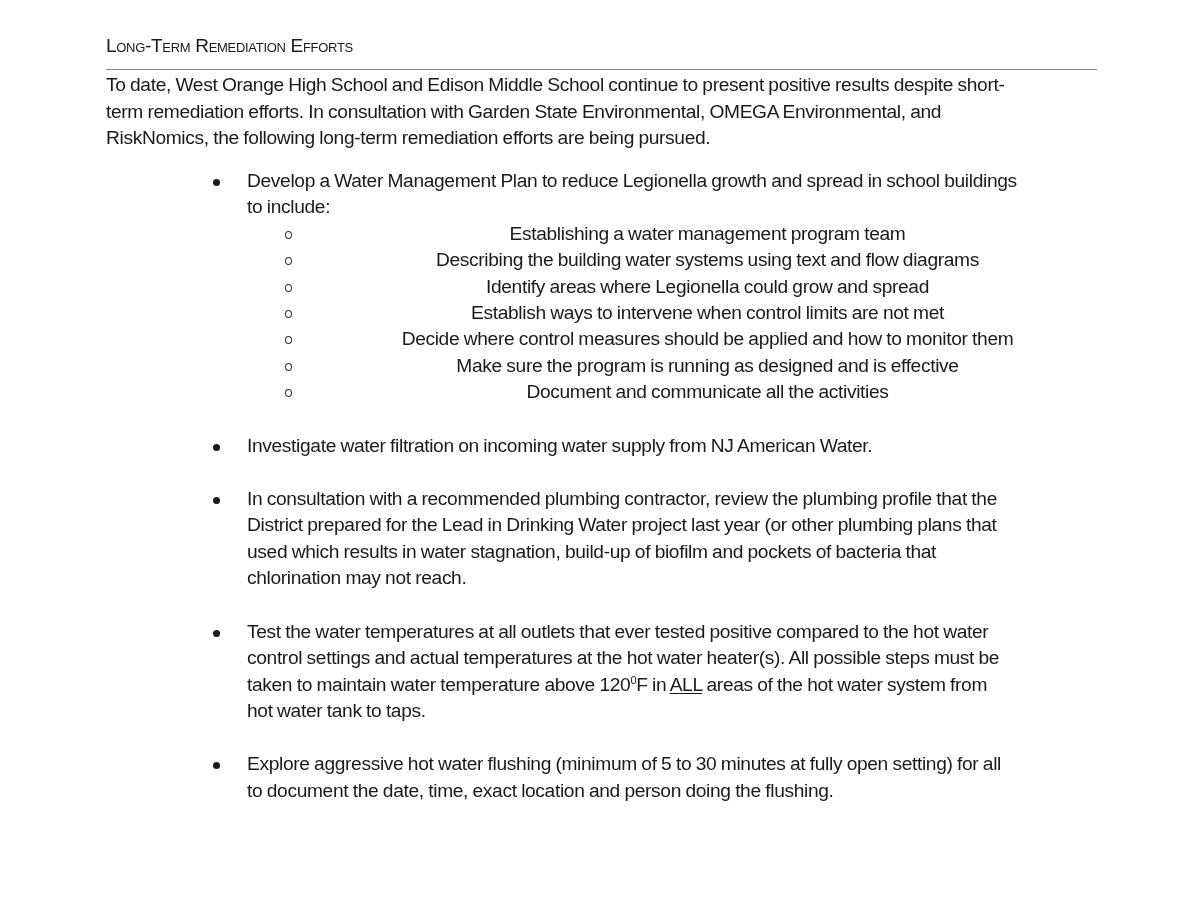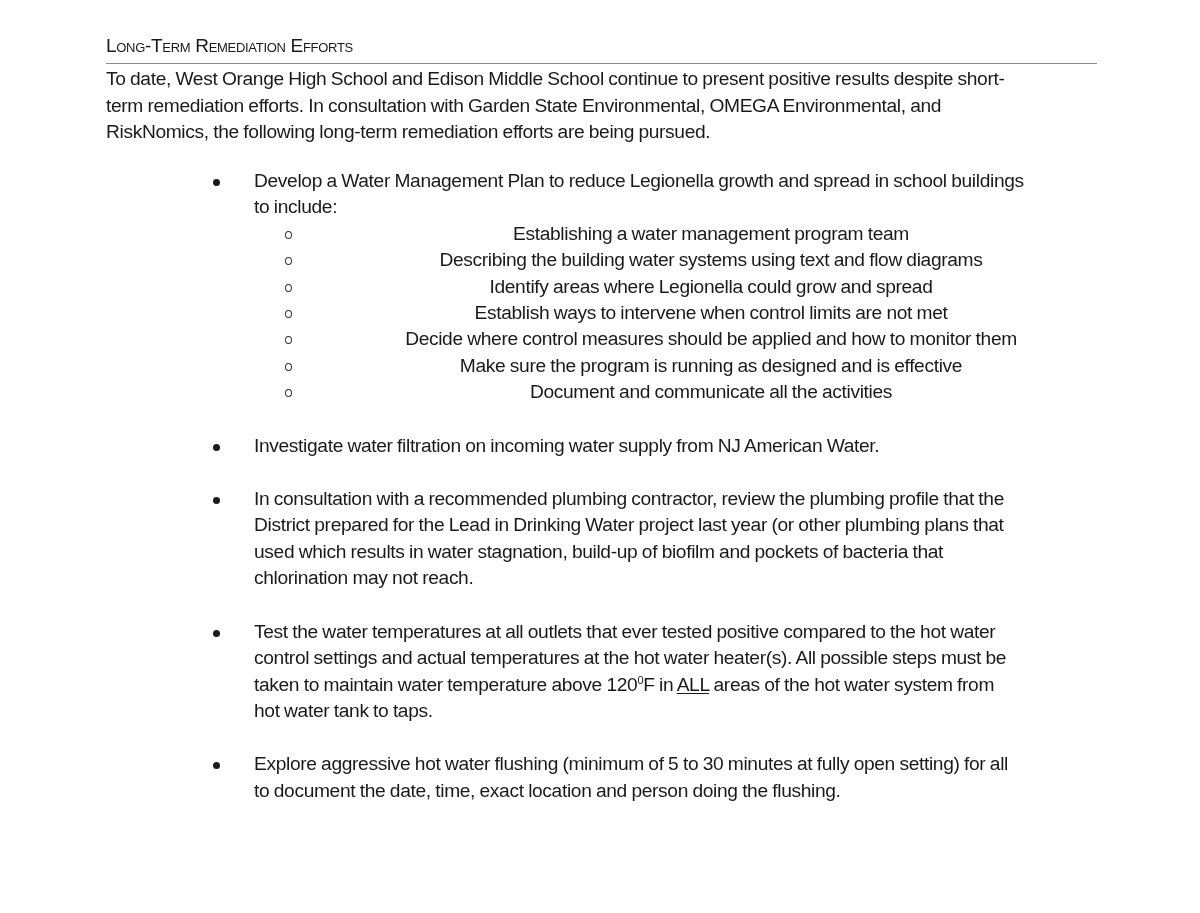--- a/index.html
+++ b/index.html
@@ -19,21 +19,21 @@
     position: absolute;
     left: 106px;
     top: 33px;
     width: 991px;
   }
   .heading {
     font-size: 19px;
     font-variant: small-caps;
     letter-spacing: -0.3px;
     line-height: 26px;
-    padding-bottom: 4px;
+    padding-bottom: 10px;
     border-bottom: 1.5px solid #8c8c8c;
     color: #1a1a1a;
     white-space: nowrap;
   }
   .intro {
     font-size: 19.2px;
     line-height: 26.5px;
     margin-top: 2px;
     letter-spacing: -0.35px;
     word-spacing: -0.5px;
@@ -56,21 +56,21 @@
   }
   .bullet .dot {
     position: absolute;
     left: 107px;
     top: 11px;
     width: 7px;
     height: 7px;
     border-radius: 50%;
     background: #1a1a1a;
   }
-  .bullet .line { display: block; white-space: nowrap; margin-left: 7px; }
+  .bullet .line { display: block; white-space: nowrap; }
   .sub {
     position: relative;
     padding-left: 71px;
     text-align: center;
   }
   .sub .circ {
     position: absolute;
     left: 38px;
     top: 10px;
     width: 7px;

